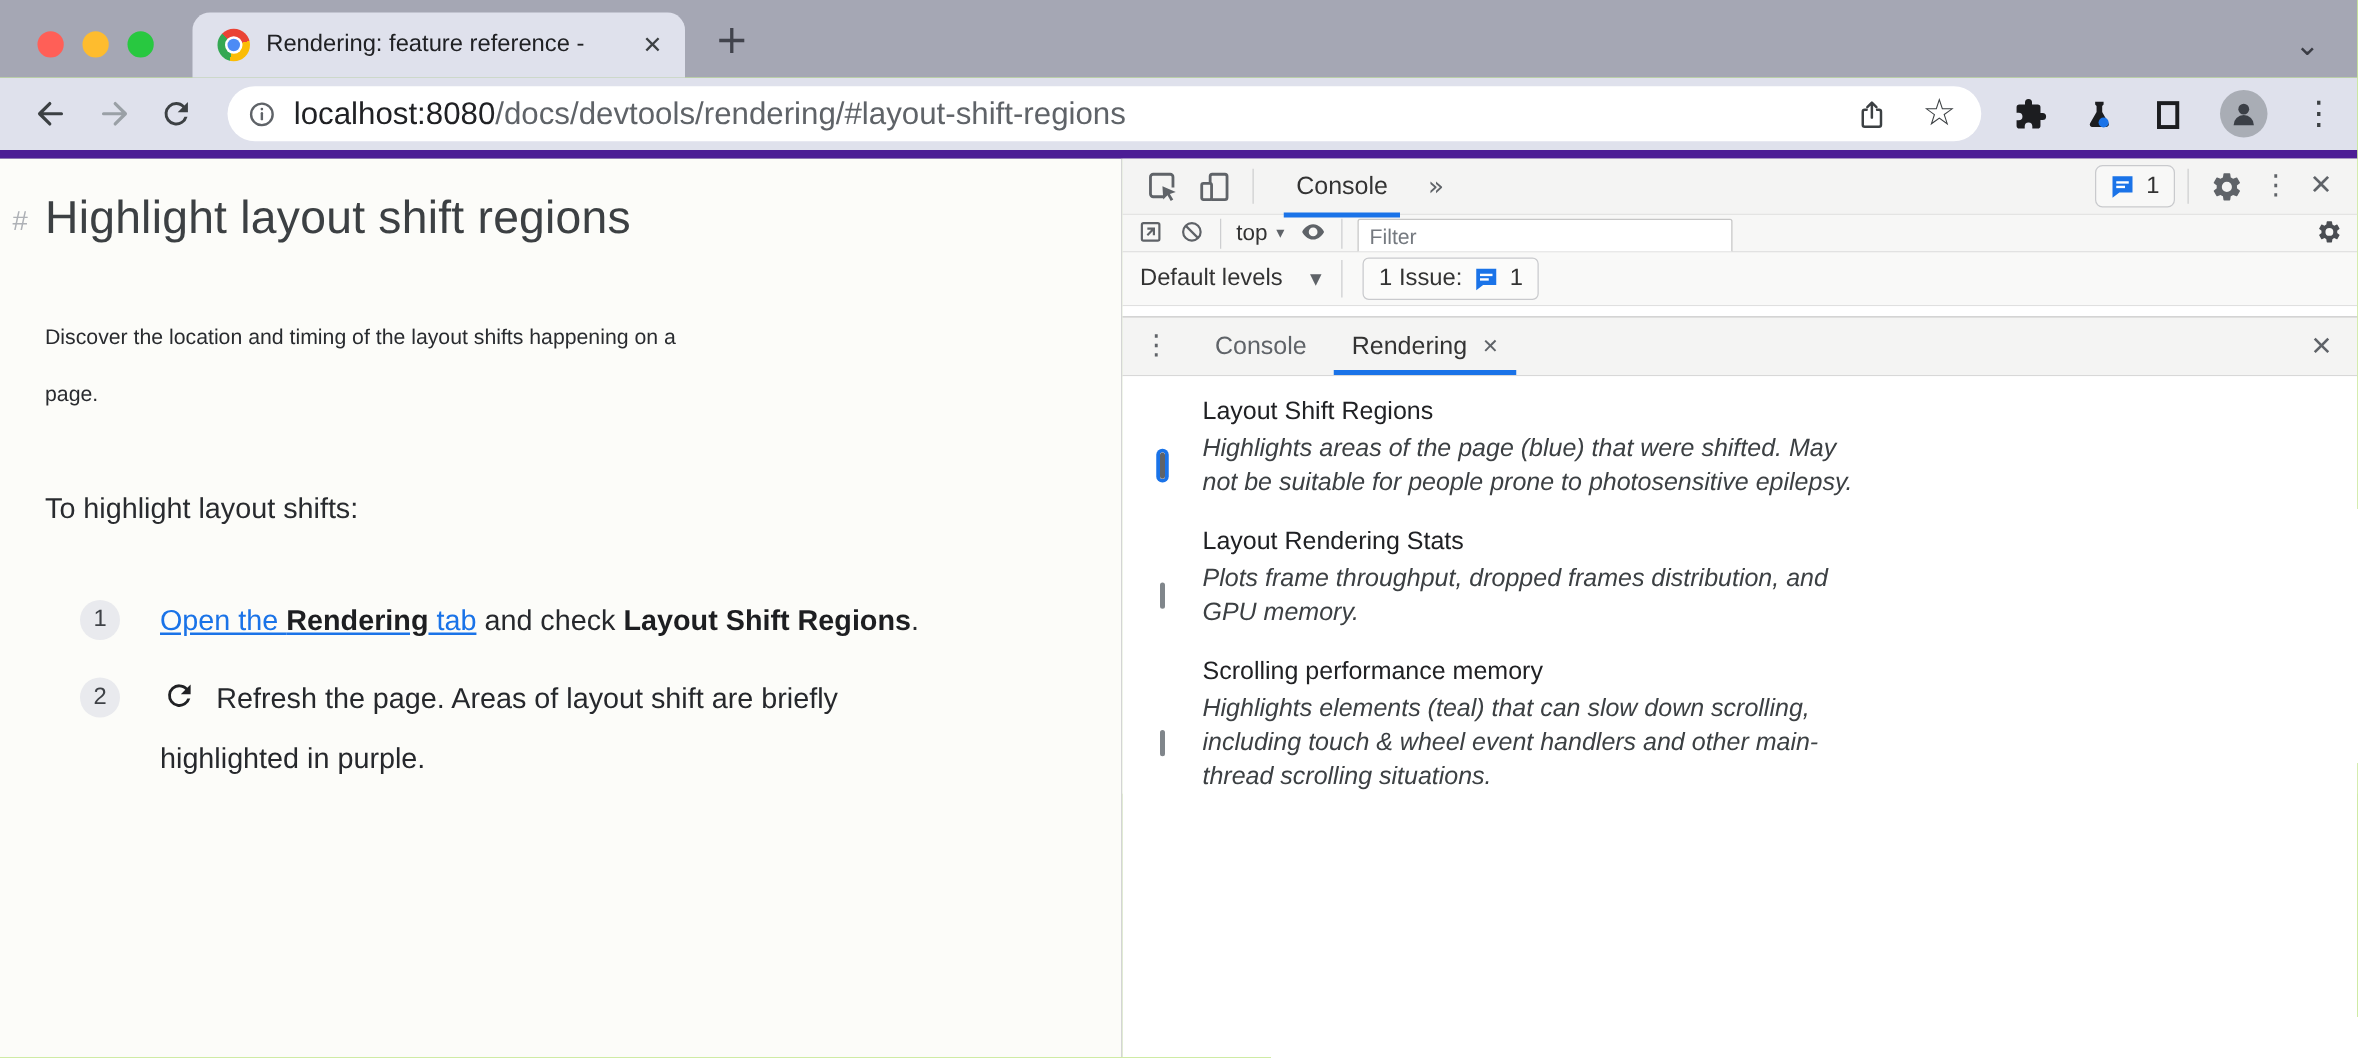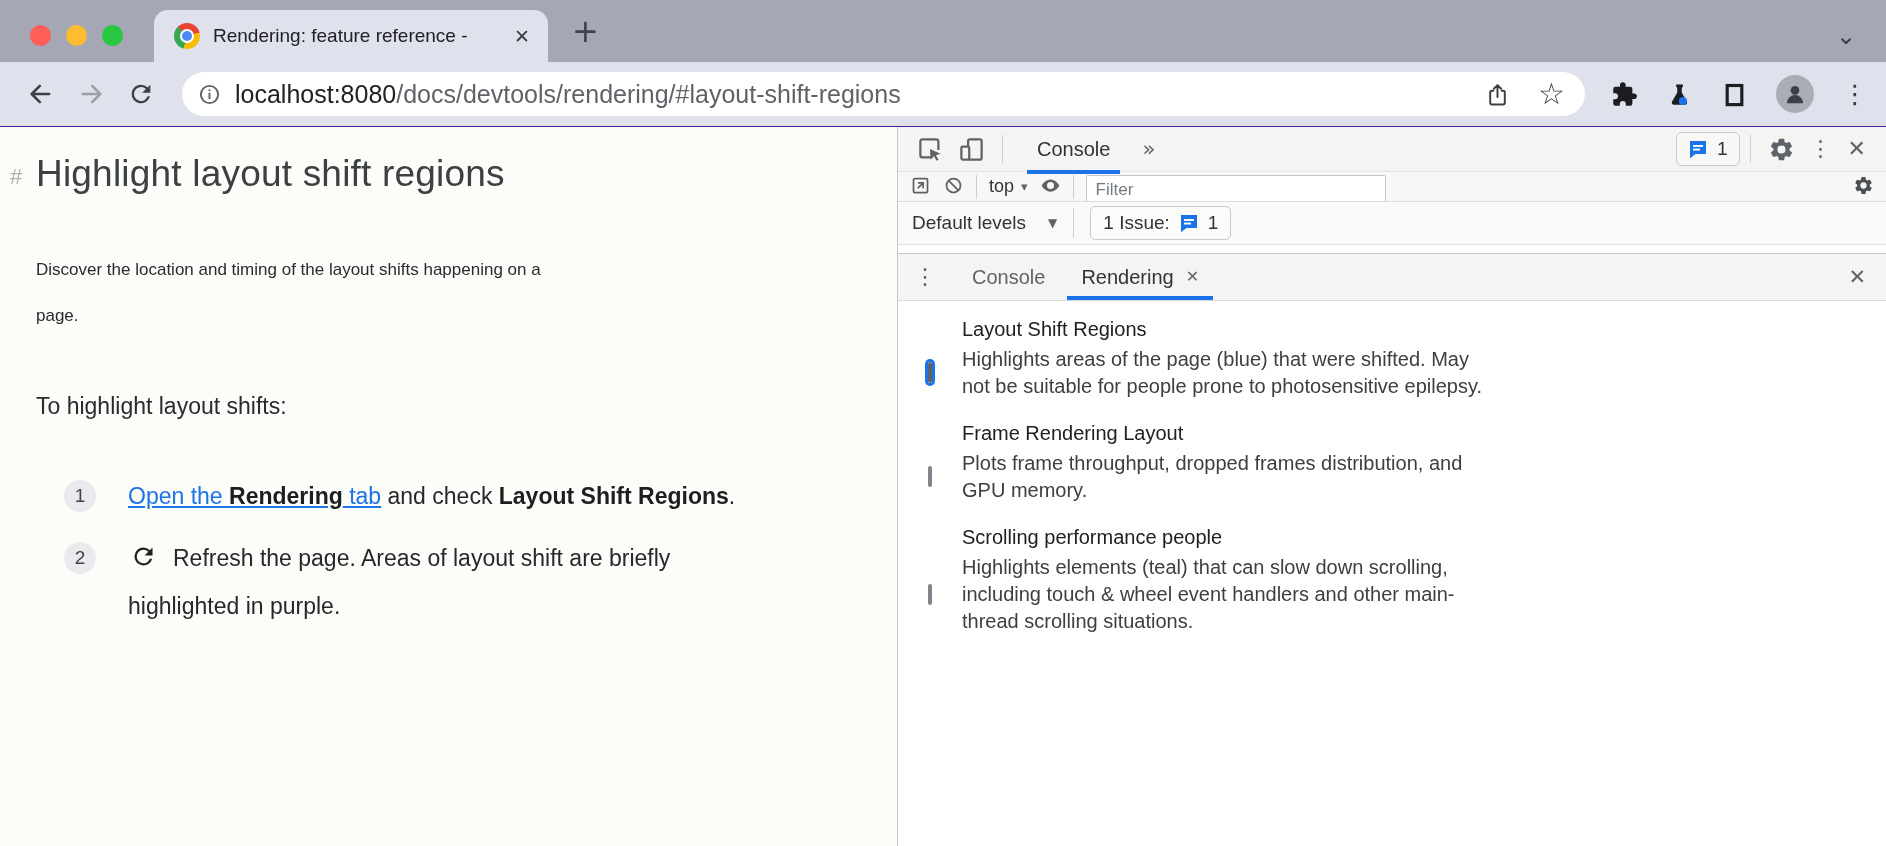--- a/index.html
+++ b/index.html
@@ -18,21 +18,21 @@
        background:conic-gradient(from -45deg,#ea4335 0deg 120deg,#fbbc05 120deg 240deg,#34a853 240deg 360deg);}
   .chrome-logo::before{content:"";position:absolute;inset:6px;background:#fff;border-radius:50%;}
   .chrome-logo::after{content:"";position:absolute;inset:8px;background:#4c8bf5;border-radius:50%;}
   .tab-title{flex:1;font-size:19px;color:#202124;white-space:nowrap;overflow:hidden;}
   .tab-close{font-size:19px;color:#3c4043;cursor:default;}
   .newtab{position:absolute;left:572px;top:15px;font-size:32px;color:#41434c;}
   .strip-chevron{position:absolute;right:30px;top:24px;font-size:24px;color:#3a3c44;}
 
   
   .browser-toolbar{position:absolute;left:0;top:62px;width:1886px;height:65px;background:#dfe1ec;
-       border-bottom:1px solid #4c1d95;display:flex;align-items:center;
+       border-bottom:7px solid #4c1d95;display:flex;align-items:center;
        padding:0 0 0 16px;box-sizing:border-box;}
   .nav-btn{width:50px;display:flex;justify-content:center;align-items:center;color:#3c4043;}
   .nav-btn svg{width:28px;height:28px;}
   .nav-btn.disabled{color:#9aa0a6;}
   .omnibox{flex:1;height:44px;background:#fff;border-radius:22px;display:flex;align-items:center;
        margin:0 12px 0 16px;padding:0 20px 0 16px;gap:14px;min-width:0;}
   .info-icon{color:#5f6368;display:flex;}
   .info-icon svg{width:23px;height:23px;}
   .url{flex:1;font-size:25px;color:#202124;white-space:nowrap;overflow:hidden;}
   .url .path{color:#5f6368;}
@@ -117,21 +117,21 @@
   .tab-underline{position:absolute;left:4px;right:4px;bottom:0;height:4px;background:#1a73e8;}
   .drawer-tab .tclose{font-size:16px;color:#5f6368;}
   .drawer-close{font-size:21px;color:#5f6368;margin-right:20px;}
 
   .render-panel{padding:17px 28px 0 30px;background:#fff;}
   .setting{display:grid;grid-template-columns:34px 1fr;margin-bottom:22px;}
   .setting-title{grid-column:2;font-size:20px;color:#202124;margin-bottom:5px;}
   .setting-check{grid-column:1;grid-row:2;align-self:center;}
   .checkbox{width:20px;height:20px;border:2px solid #80868b;border-radius:5px;background:#fff;box-sizing:border-box;}
   .checkbox.focused{box-shadow:0 0 0 3px #1a73e8;border-color:#5f6368;}
-  .setting-desc{grid-column:2;grid-row:2;font-size:20px;line-height:27px;color:#3c4043;white-space:pre-line;}
+  .setting-desc{grid-column:2;grid-row:2;font-size:20px;line-height:27px;color:#3c4043;white-space:pre-line;font-style:italic;}
 </style>
 </head>
 <body>
 
 <div class="stage">
 
   <div class="titlebar">
     <div class="lights">
       <span class="light" style="background:#ff5f57"></span>
       <span class="light" style="background:#febc2e"></span>
@@ -342,27 +342,27 @@
     </div>
 
     <div class="render-panel">
       <div class="setting">
         <div class="setting-title">Layout Shift Regions</div>
         <div class="setting-check"><span class="checkbox focused"></span></div>
         <div class="setting-desc">Highlights areas of the page (blue) that were shifted. May
 not be suitable for people prone to photosensitive epilepsy.</div>
       </div>
       <div class="setting">
-        <div class="setting-title">Frame Rendering Layout</div>
+        <div class="setting-title">Layout Rendering Stats</div>
         <div class="setting-check"><span class="checkbox"></span></div>
         <div class="setting-desc">Plots frame throughput, dropped frames distribution, and
 GPU memory.</div>
       </div>
       <div class="setting">
-        <div class="setting-title">Scrolling performance people</div>
+        <div class="setting-title">Scrolling performance memory</div>
         <div class="setting-check"><span class="checkbox"></span></div>
         <div class="setting-desc">Highlights elements (teal) that can slow down scrolling,
 including touch &amp; wheel event handlers and other main-
 thread scrolling situations.</div>
       </div>
     </div>
 
   </div>
 </div>
 

